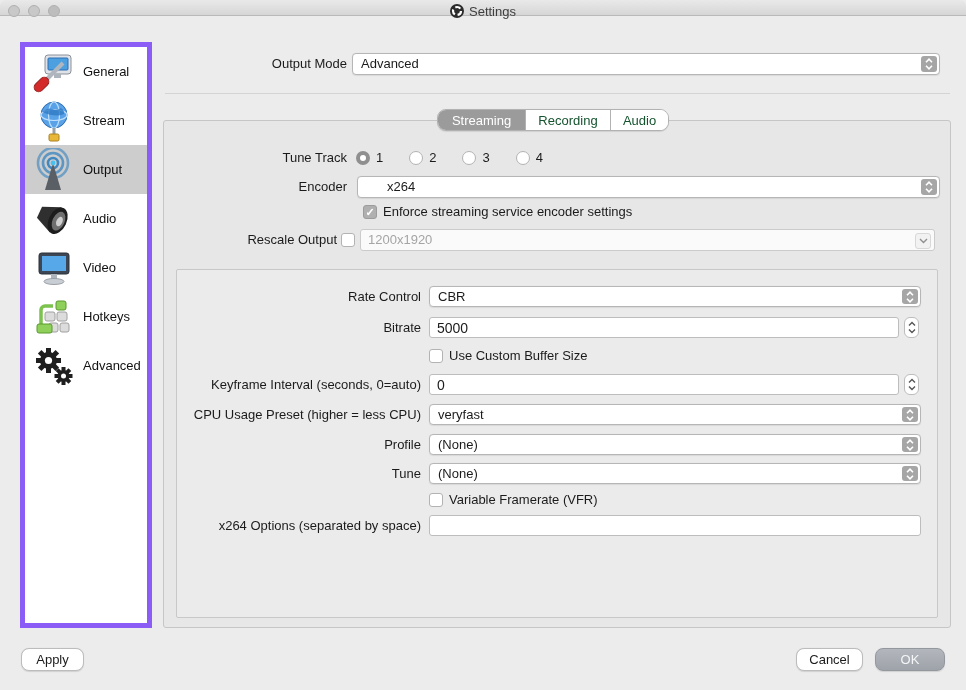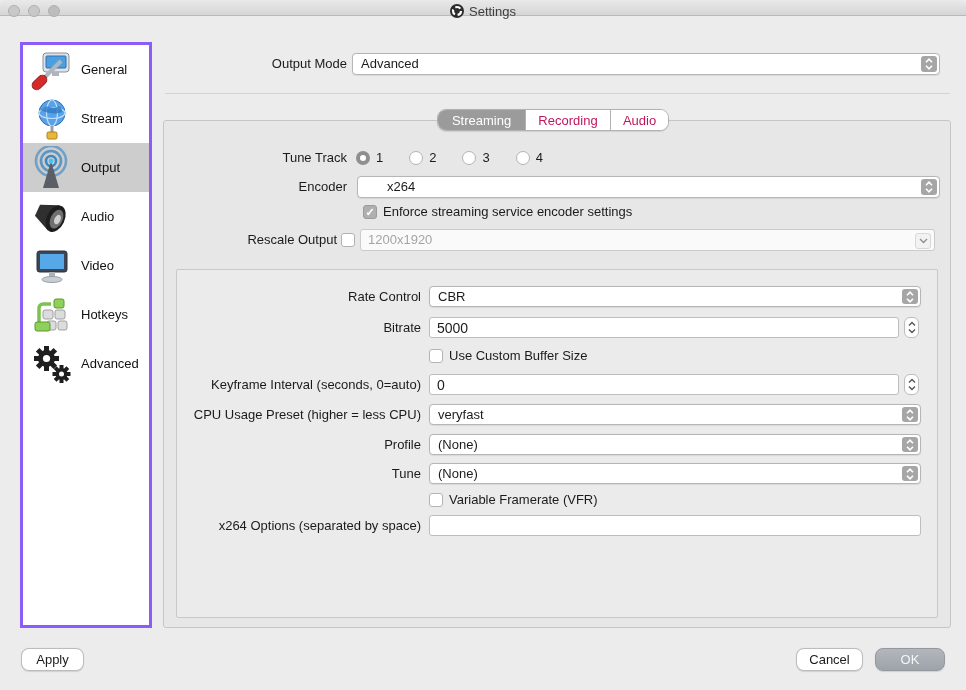--- a/index.html
+++ b/index.html
@@ -13,21 +13,21 @@
     border-radius:6px 6px 0 0; }
   .traffic { position:absolute; top:5px; width:12px; height:12px; border-radius:50%;
     background:#c8c8c8; border:1px solid #b0b0b0; }
   .t1{left:8px;} .t2{left:28px;} .t3{left:48px; background:#bdbdbd;}
   .win-title { position:absolute; top:0; left:0; right:0; height:22px;
     display:flex; align-items:center; justify-content:center; gap:5px;
     color:#3f3f3f; font-size:13px; }
 
   
   .sidebar { position:absolute; left:20px; top:42px; width:132px; height:586px;
-    background:#ffffff; border:3px solid #8b5cf6; }
+    background:#ffffff; border:5px solid #8b5cf6; }
   .side-item { width:100%; height:49px; display:flex; align-items:center;
     padding-left:7px; cursor:default; }
   .side-item.selected { background:#cdcdcd; }
   .side-item .icn { width:44px; height:44px; flex:0 0 44px; }
   .side-item .lbl { margin-left:7px; font-size:13px; color:#111; }
 
   
   .flabel { position:absolute; height:22px; line-height:22px; text-align:right;
     color:#1b1b1b; font-size:13px; white-space:nowrap; }
   .popup { position:absolute; height:22px; background:#ffffff;
@@ -55,21 +55,21 @@
   .sep { position:absolute; left:165px; top:93px; width:785px; height:1px; background:#d4d4d4; }
   .tabpane { position:absolute; left:163px; top:120px; width:788px; height:508px;
     background:#e7e7e7; border:1px solid #c6c6c6; border-radius:3px; }
   .groupbox { position:absolute; left:176px; top:269px; width:762px; height:349px;
     background:#ebebeb; border:1px solid #c8c8c8; border-radius:2px; }
 
   .segctl { position:absolute; left:437px; top:109px; height:22px; display:flex;
     border:1px solid #b2b2b2; border-radius:9px; overflow:hidden; background:#fff;
     box-shadow:0 0.5px 1px rgba(0,0,0,.1); }
   .seg { height:100%; display:flex; align-items:center; justify-content:center;
-    font-size:13px; color:#be185d; background:#fff; }
+    font-size:13px; color:#14532d; background:#fff; }
   .seg + .seg { border-left:1px solid #b2b2b2; }
   .seg.selected { background:#9b9b9b; color:#ffffff; }
 
   .radiogroup { position:absolute; left:356px; top:150px; display:flex;
     align-items:center; gap:6px; }
   .radiogroup .gap { width:14px; }
 
   .combo-disabled { position:absolute; left:360px; top:229px; width:575px; height:22px;
     background:#fafafa; border:1px solid #cbcbcb; border-radius:3px;
     color:#a5a5a5; line-height:20px; padding-left:7px; }

